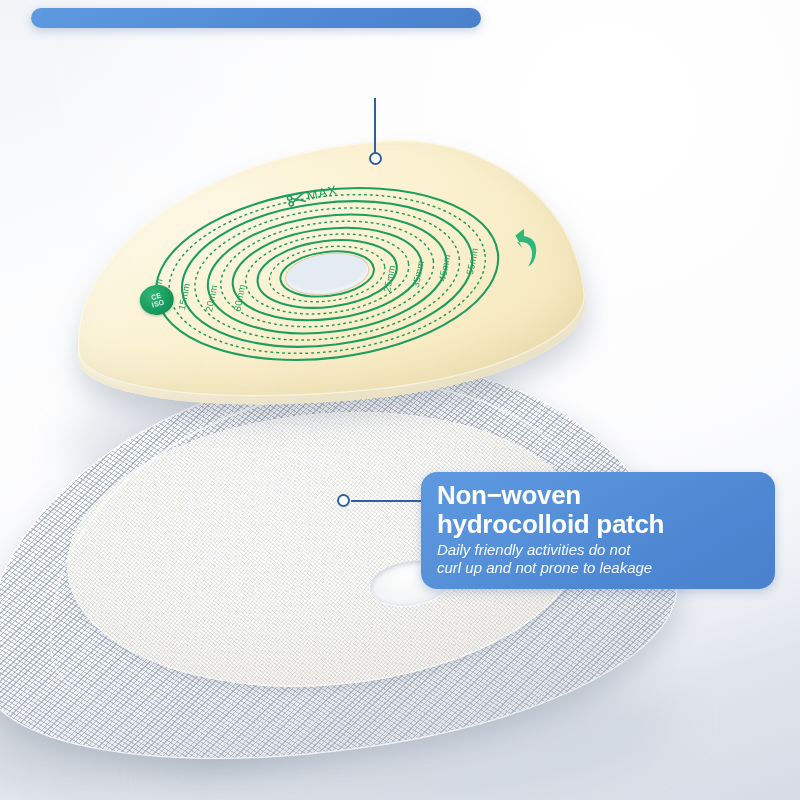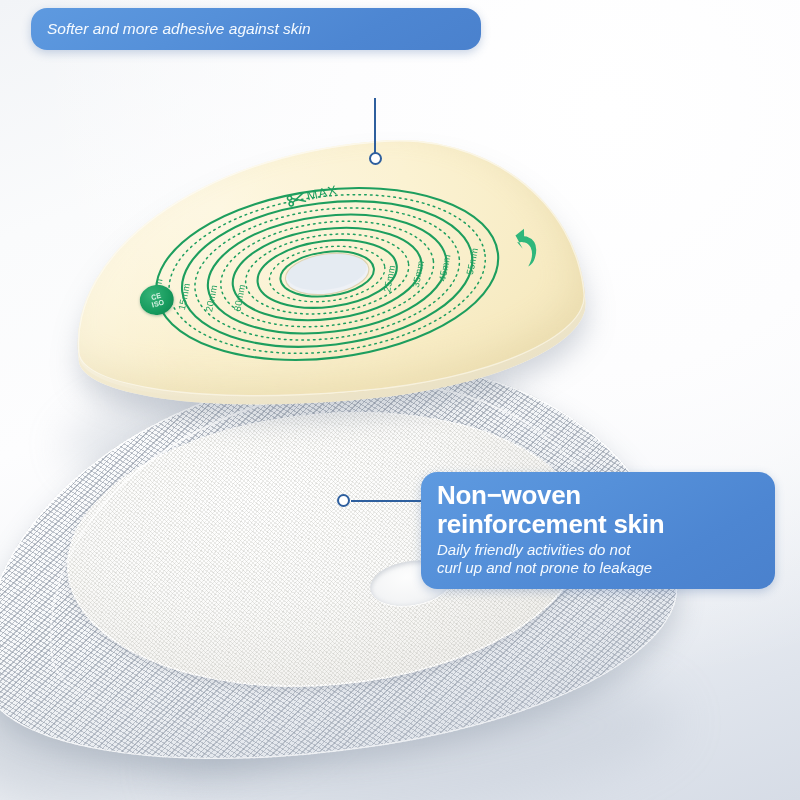--- a/index.html
+++ b/index.html
@@ -254,23 +254,22 @@
     </svg>
   </div>
 
   <div class="leader-line" id="leader-v"></div>
   <div class="leader-dot" id="dot-hydrocolloid"></div>
 
   <div class="leader-line" id="leader-h"></div>
   <div class="leader-dot" id="dot-nonwoven"></div>
 
   <div class="callout" id="callout-hydrocolloid">
-    <div class="callout-sub">Softer and more adhesive against skin</div>
   </div>
 
   <div class="callout" id="callout-nonwoven">
     <div class="callout-title">Non−woven
-reinforcement skin</div>
+hydrocolloid patch</div>
     <div class="callout-sub">Daily friendly activities do not
 curl up and not prone to leakage</div>
   </div>
 
 </div>
 
 </body></html>

